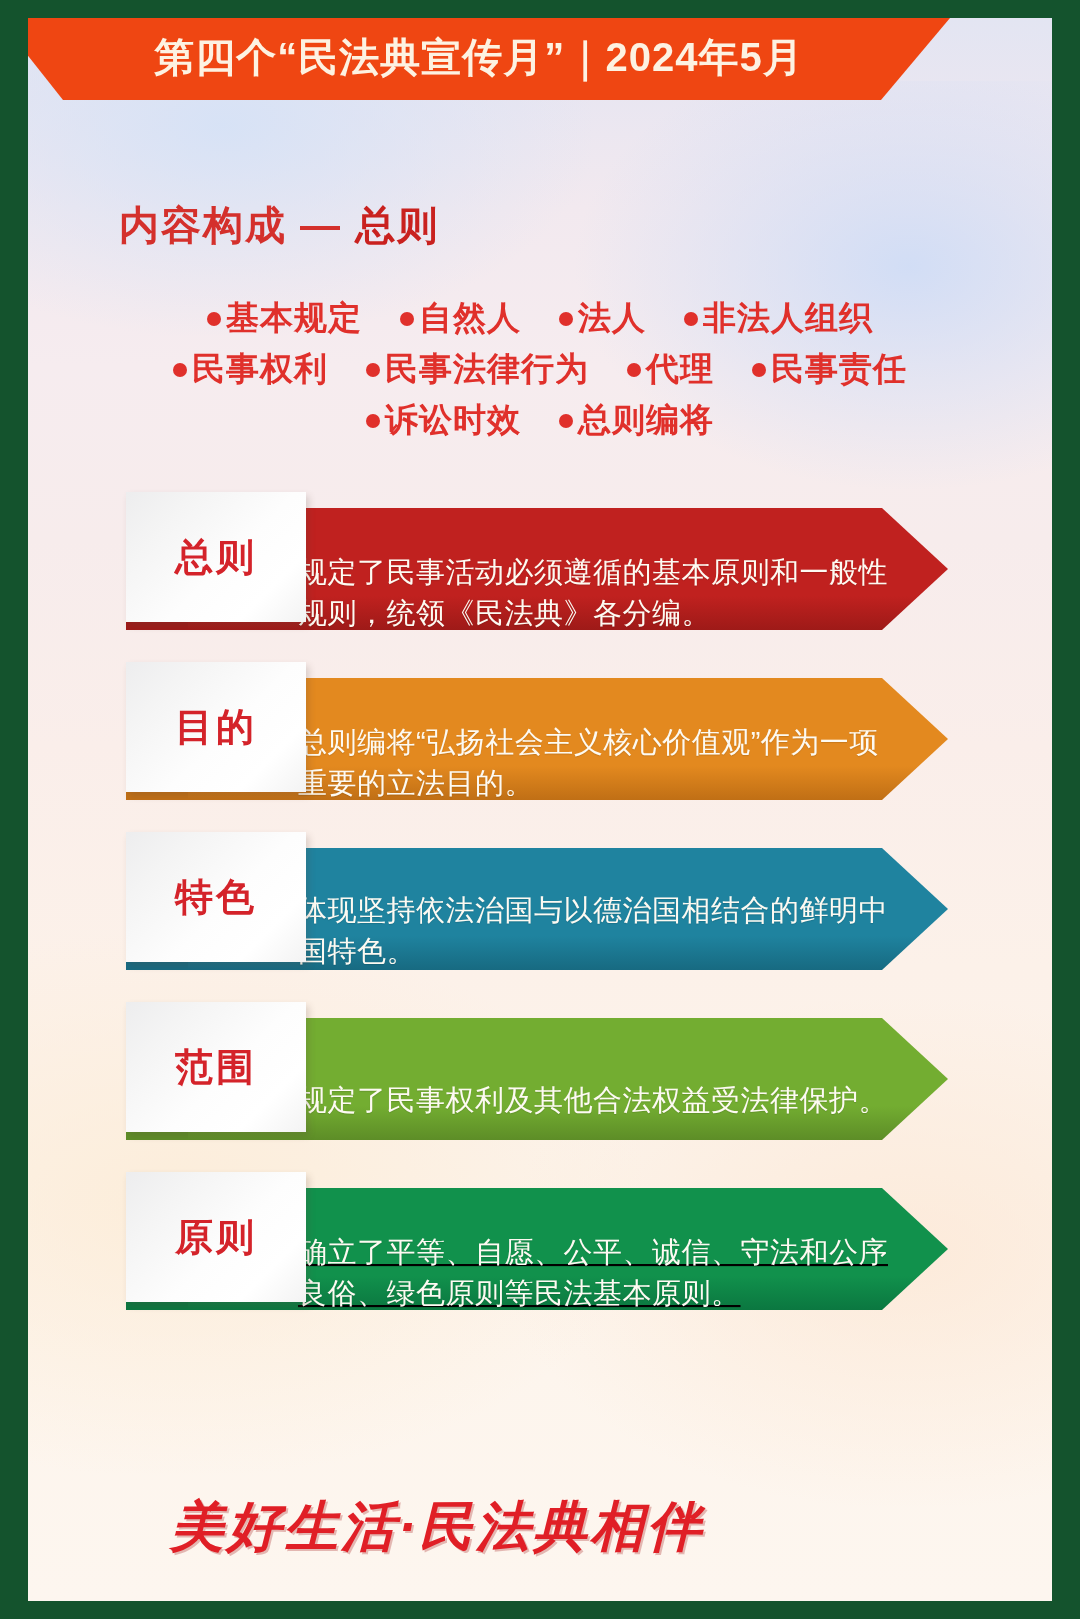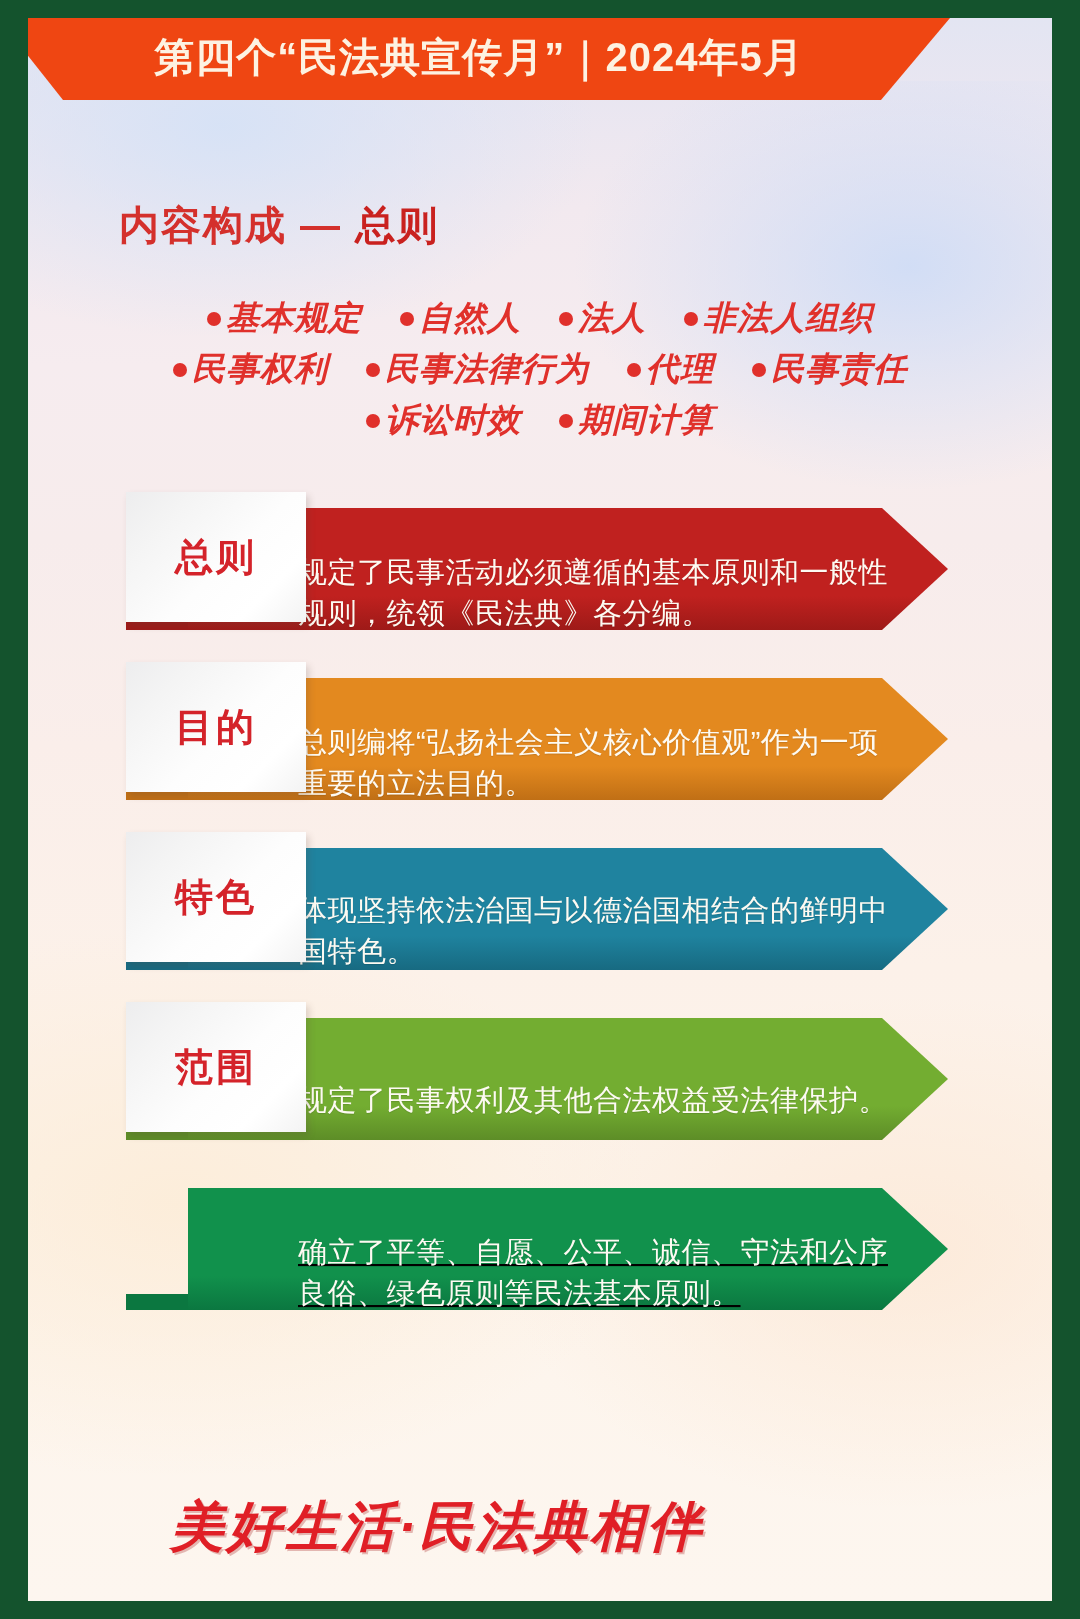--- a/index.html
+++ b/index.html
@@ -97,21 +97,20 @@
     width:900px;
     text-align:center;
   }
   .kw-row {
     display:flex;
     justify-content:center;
     align-items:center;
     gap:38px;
     margin-bottom:6px;
     white-space:nowrap;
-    font-style:italic;
   }
   .kw {
     display:inline-flex;
     align-items:center;
     color:#e0302b;
     font-size:33px;
     font-weight:bold;
     letter-spacing:1px;
   }
   .kw .dot {
@@ -247,21 +246,21 @@
             <span>民事责任</span>
           </span>
         </div>
         <div class="kw-row">
           <span class="kw">
             <span class="dot"></span>
             <span>诉讼时效</span>
           </span>
           <span class="kw">
             <span class="dot"></span>
-            <span>期间计算</span>
+            <span>总则编将</span>
           </span>
         </div>
       </div>
 
     <div class="rows" id="rows">
         <div class="row">
           <div class="band-tail" style="background: rgb(158, 26, 24);"></div>
           <div class="band" style="background: linear-gradient(rgb(192, 33, 31) 0%, rgb(192, 33, 31) 72%, rgb(158, 26, 24) 100%);">
             <div class="band-text">规定了民事活动必须遵循的基本原则和一般性规则，统领《民法典》各分编。</div>
           </div>
@@ -294,20 +293,23 @@
           </div>
           <div class="card">
             <span class="card-label">范围</span>
           </div>
         </div>
         <div class="row">
           <div class="band-tail" style="background: rgb(11, 119, 64);"></div>
           <div class="band" style="background: linear-gradient(rgb(17, 145, 76) 0%, rgb(17, 145, 76) 72%, rgb(11, 119, 64) 100%); text-decoration: underline;">
             <div class="band-text">确立了平等、自愿、公平、诚信、守法和公序良俗、绿色原则等民法基本原则。</div>
           </div>
+          <div class="card">
+            <span class="card-label">原则</span>
+          </div>
         </div>
       </div>
 
     <div class="footer">
       <span class="slogan">美好生活·民法典相伴</span>
     </div>
 
   </div>
 </div>
 

